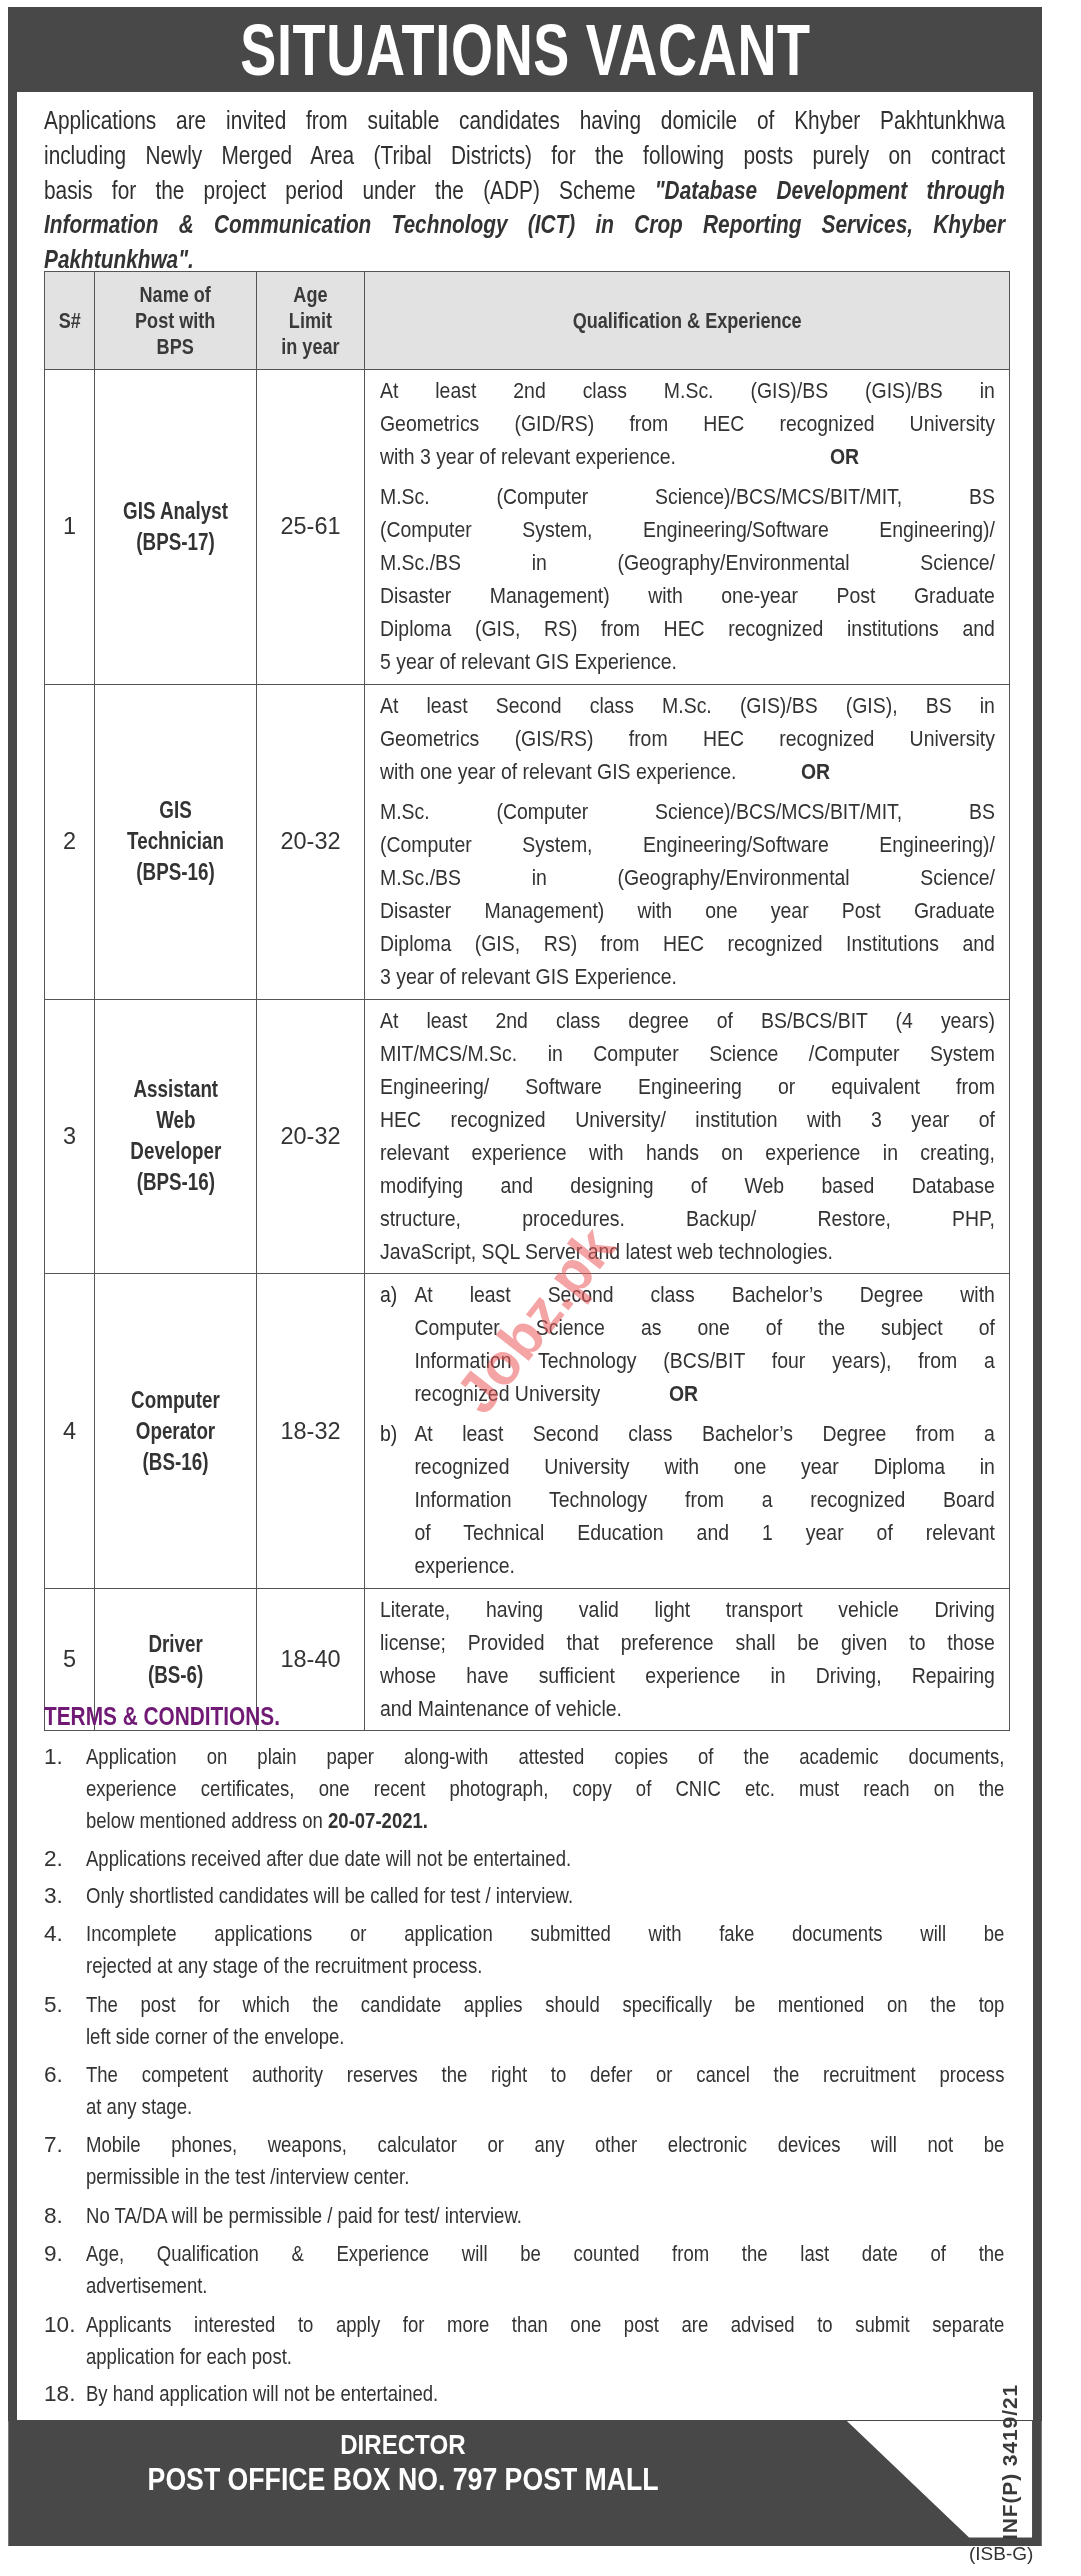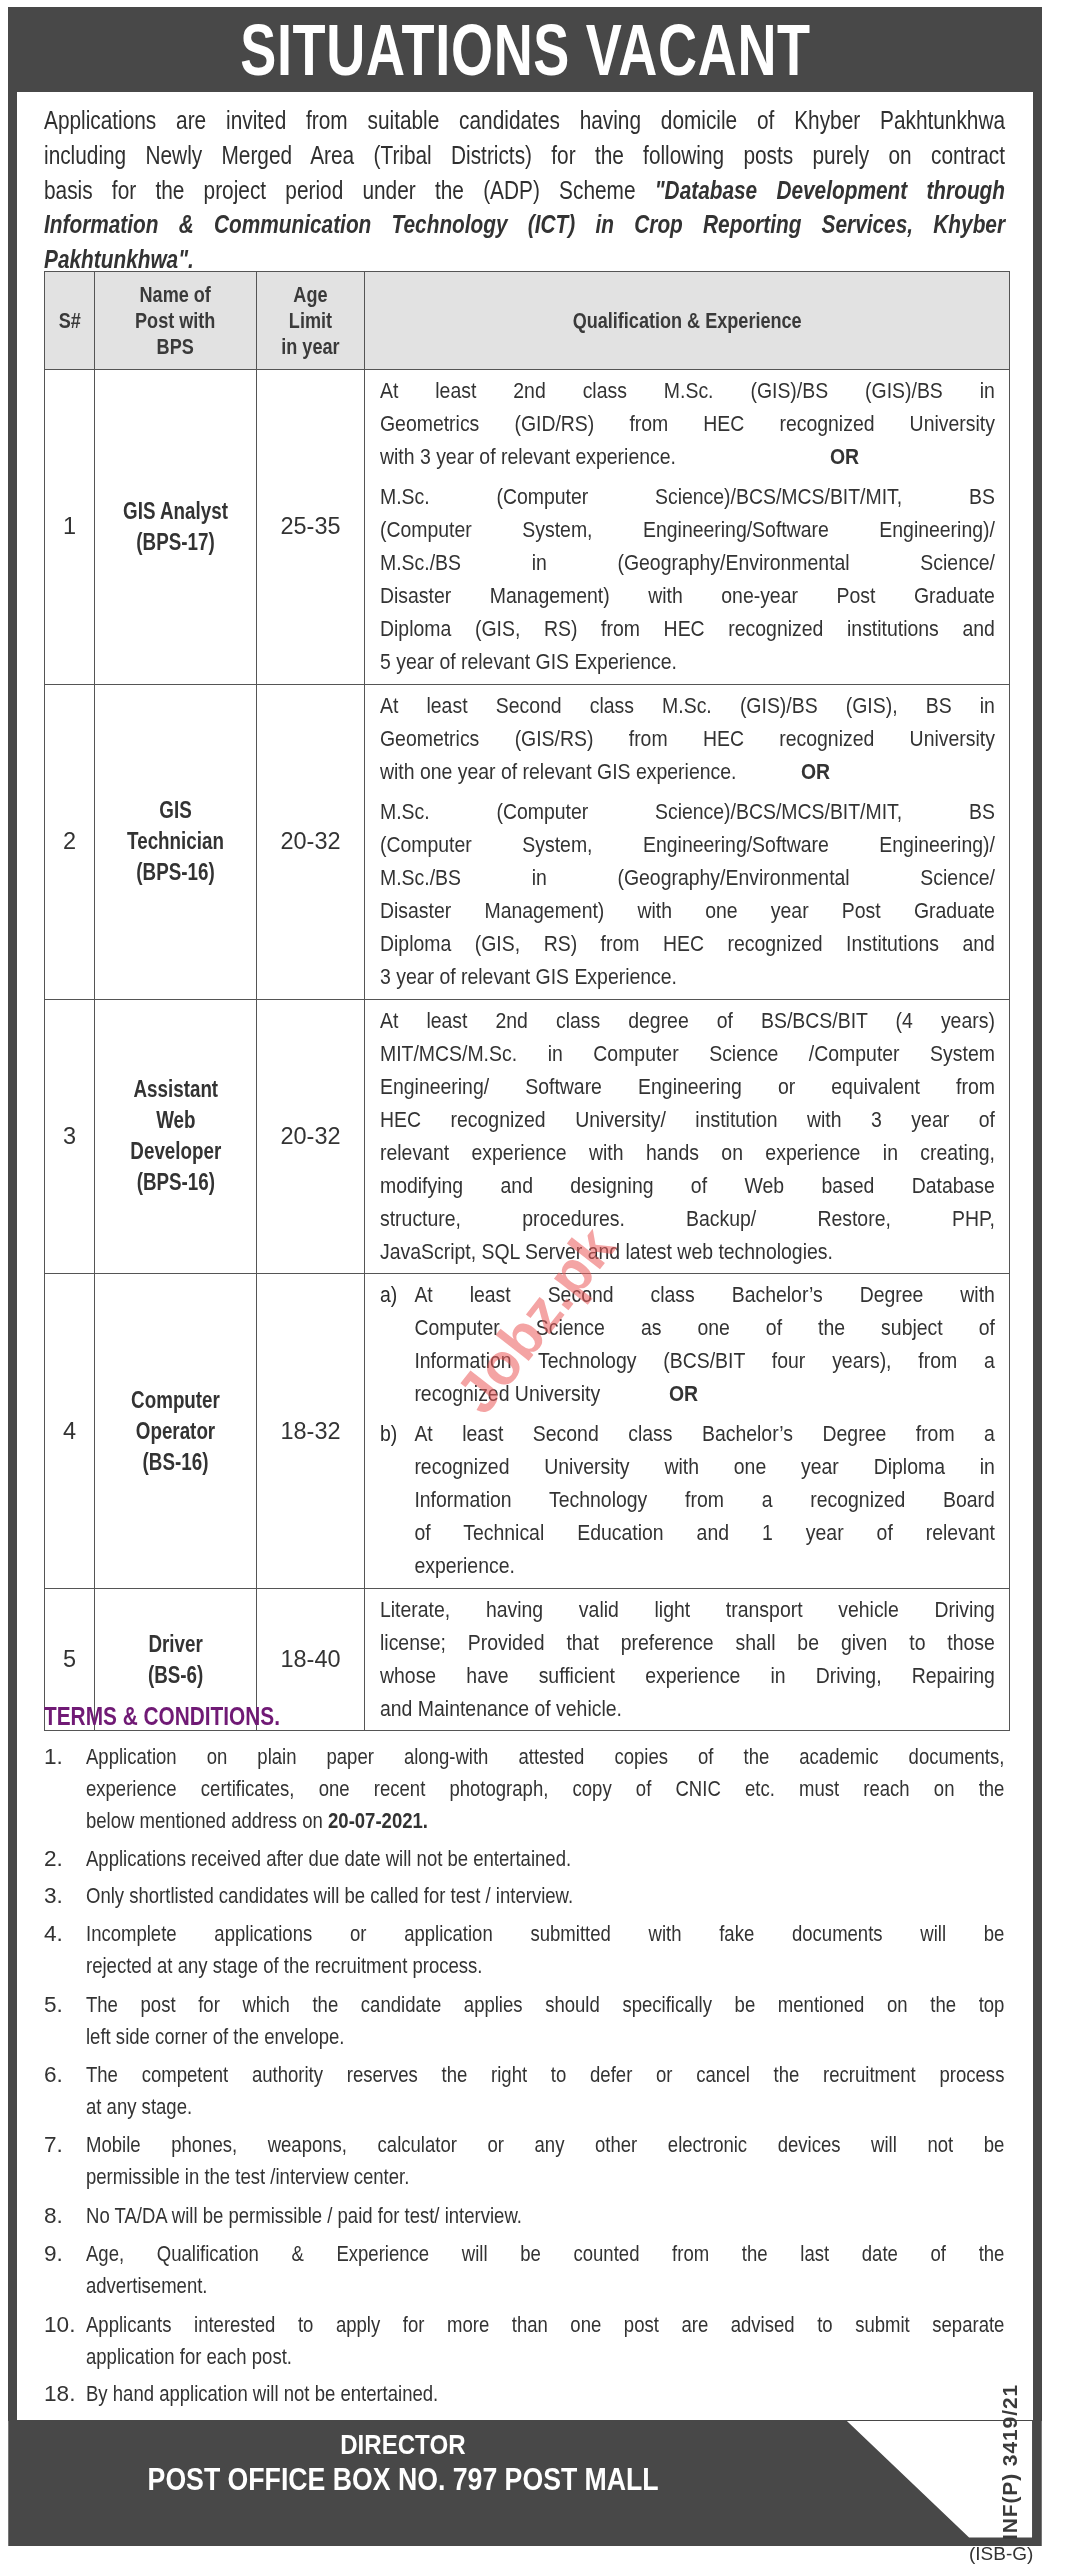--- a/index.html
+++ b/index.html
@@ -109,21 +109,21 @@
         <span class="hdr-inner"><span style="display:block">Age</span><span style="display:block">Limit</span><span style="display:block">in year</span></span>
       </th>
       <th><span class="hdr-inner">Qualification &amp; Experience</span></th>
     </tr>
   </thead>
   <tbody>
 
     <tr style="height:309px;">
       <td class="sn">1</td>
       <td class="pname"><span class="hdr-inner"><span style="display:block">GIS Analyst</span><span style="display:block">(BPS-17)</span></span></td>
-      <td class="age">25-35</td>
+      <td class="age">25-61</td>
       <td class="q">
         <div style="width:715px;transform:scaleX(0.86);transform-origin:left top;">
           <div class="qline">At least 2nd class M.Sc. (GIS)/BS (GIS)/BS in</div>
           <div class="qline">Geometrics (GID/RS) from HEC recognized University</div>
           <div class="qline last"><span>with 3 year of relevant experience.</span><span class="or" style="margin-left:179px">OR</span></div>
           <div class="gap"></div>
           <div class="qline">M.Sc. (Computer Science)/BCS/MCS/BIT/MIT, BS</div>
           <div class="qline">(Computer System, Engineering/Software Engineering)/</div>
           <div class="qline">M.Sc./BS in (Geography/Environmental Science/</div>
           <div class="qline">Disaster Management) with one-year Post Graduate</div>

